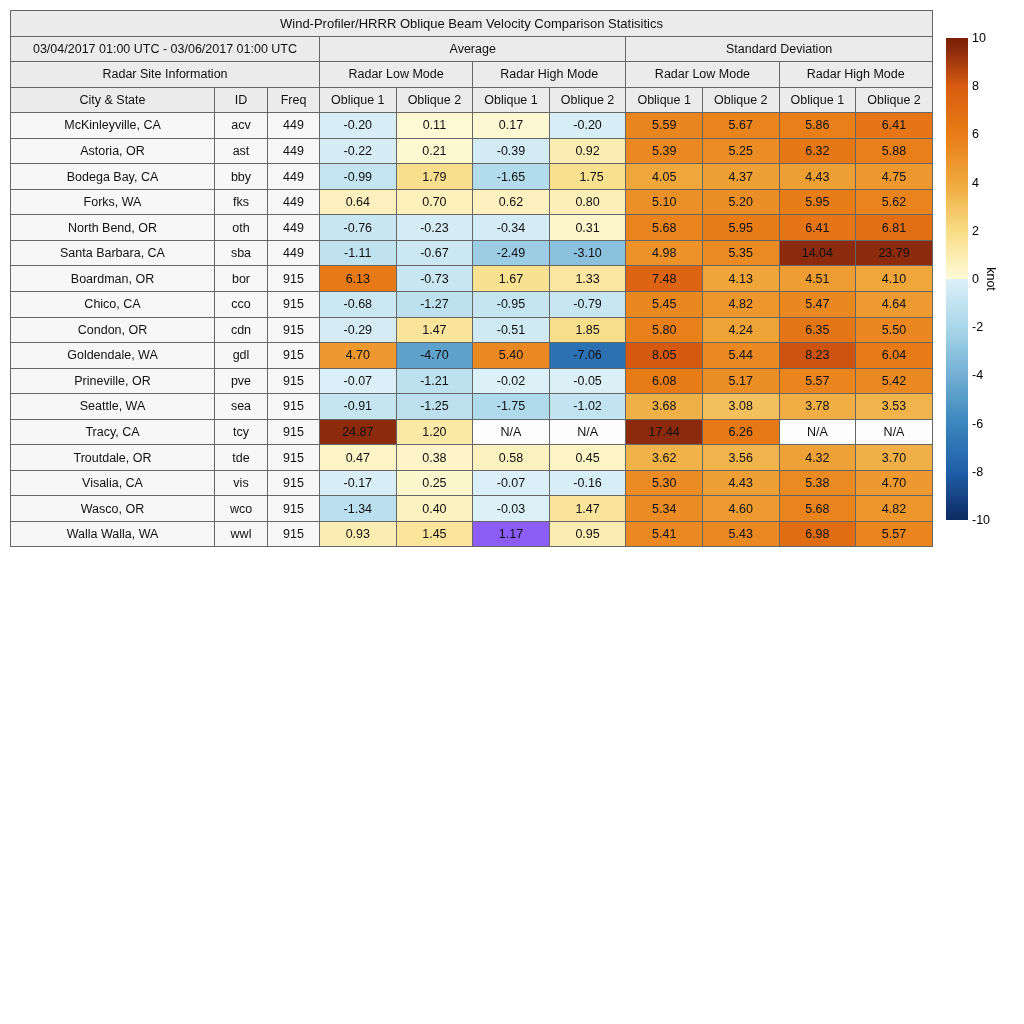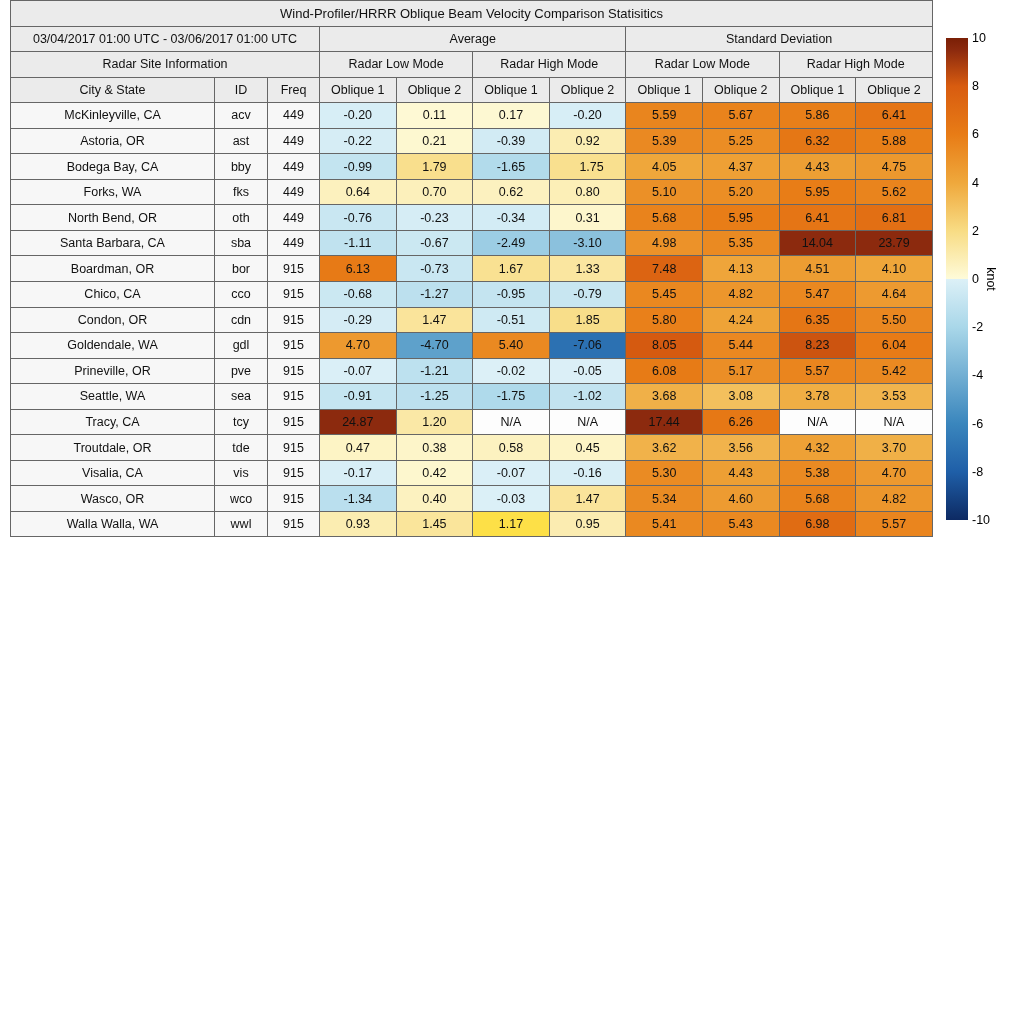--- a/index.html
+++ b/index.html
@@ -11,21 +11,21 @@
   .stage {
     position: relative;
     width: 1024px;
     height: 1024px;
     background: #ffffff;
     overflow: hidden;
   }
   table.tbl {
     position: absolute;
     left: 10px;
-    top: 0;
+    top: 10px;
     width: 922px;
     border-collapse: collapse;
     table-layout: fixed;
     font-size: 12.5px;
     color: #111111;
   }
   table.tbl th, table.tbl td {
     border: 1px solid #666666;
     text-align: center;
     vertical-align: middle;
@@ -305,21 +305,21 @@
           <td style="background: rgb(241, 178, 74);">3.62</td>
           <td style="background: rgb(241, 179, 76);">3.56</td>
           <td style="background: rgb(238, 161, 54);">4.32</td>
           <td style="background: rgb(240, 176, 71);">3.70</td>
         </tr>
         <tr>
           <td class="lbl">Visalia, CA</td>
           <td class="lbl">vis</td>
           <td class="lbl">915</td>
           <td style="background: rgb(216, 238, 246);">-0.17</td>
-          <td style="background: rgb(253, 247, 206);">0.42</td>
+          <td style="background: rgb(253, 247, 206);">0.25</td>
           <td style="background: rgb(218, 239, 247);">-0.07</td>
           <td style="background: rgb(216, 238, 246);">-0.16</td>
           <td style="background: rgb(234, 139, 35);">5.30</td>
           <td style="background: rgb(237, 159, 52);">4.43</td>
           <td style="background: rgb(234, 138, 34);">5.38</td>
           <td style="background: rgb(237, 153, 47);">4.70</td>
         </tr>
         <tr>
           <td class="lbl">Wasco, OR</td>
           <td class="lbl">wco</td>
@@ -332,21 +332,21 @@
           <td style="background: rgb(237, 155, 49);">4.60</td>
           <td style="background: rgb(233, 131, 28);">5.68</td>
           <td style="background: rgb(236, 150, 44);">4.82</td>
         </tr>
         <tr>
           <td class="lbl">Walla Walla, WA</td>
           <td class="lbl">wwl</td>
           <td class="lbl">915</td>
           <td style="background: rgb(251, 237, 177);">0.93</td>
           <td style="background: rgb(250, 229, 155);">1.45</td>
-          <td style="background: #fde047; margin-top: 28px;">1.17</td>
+          <td style="background: #8b5cf6; margin-top: 28px;">1.17</td>
           <td style="background: rgb(251, 236, 177);">0.95</td>
           <td style="background: rgb(234, 137, 33); margin-left: 16px;">5.41</td>
           <td style="background: rgb(234, 137, 33);">5.43</td>
           <td style="background: rgb(224, 108, 19);">6.98</td>
           <td style="background: rgb(234, 133, 30);">5.57</td>
         </tr>
       </tbody>
   </table>
 
   <div class="cbar">

